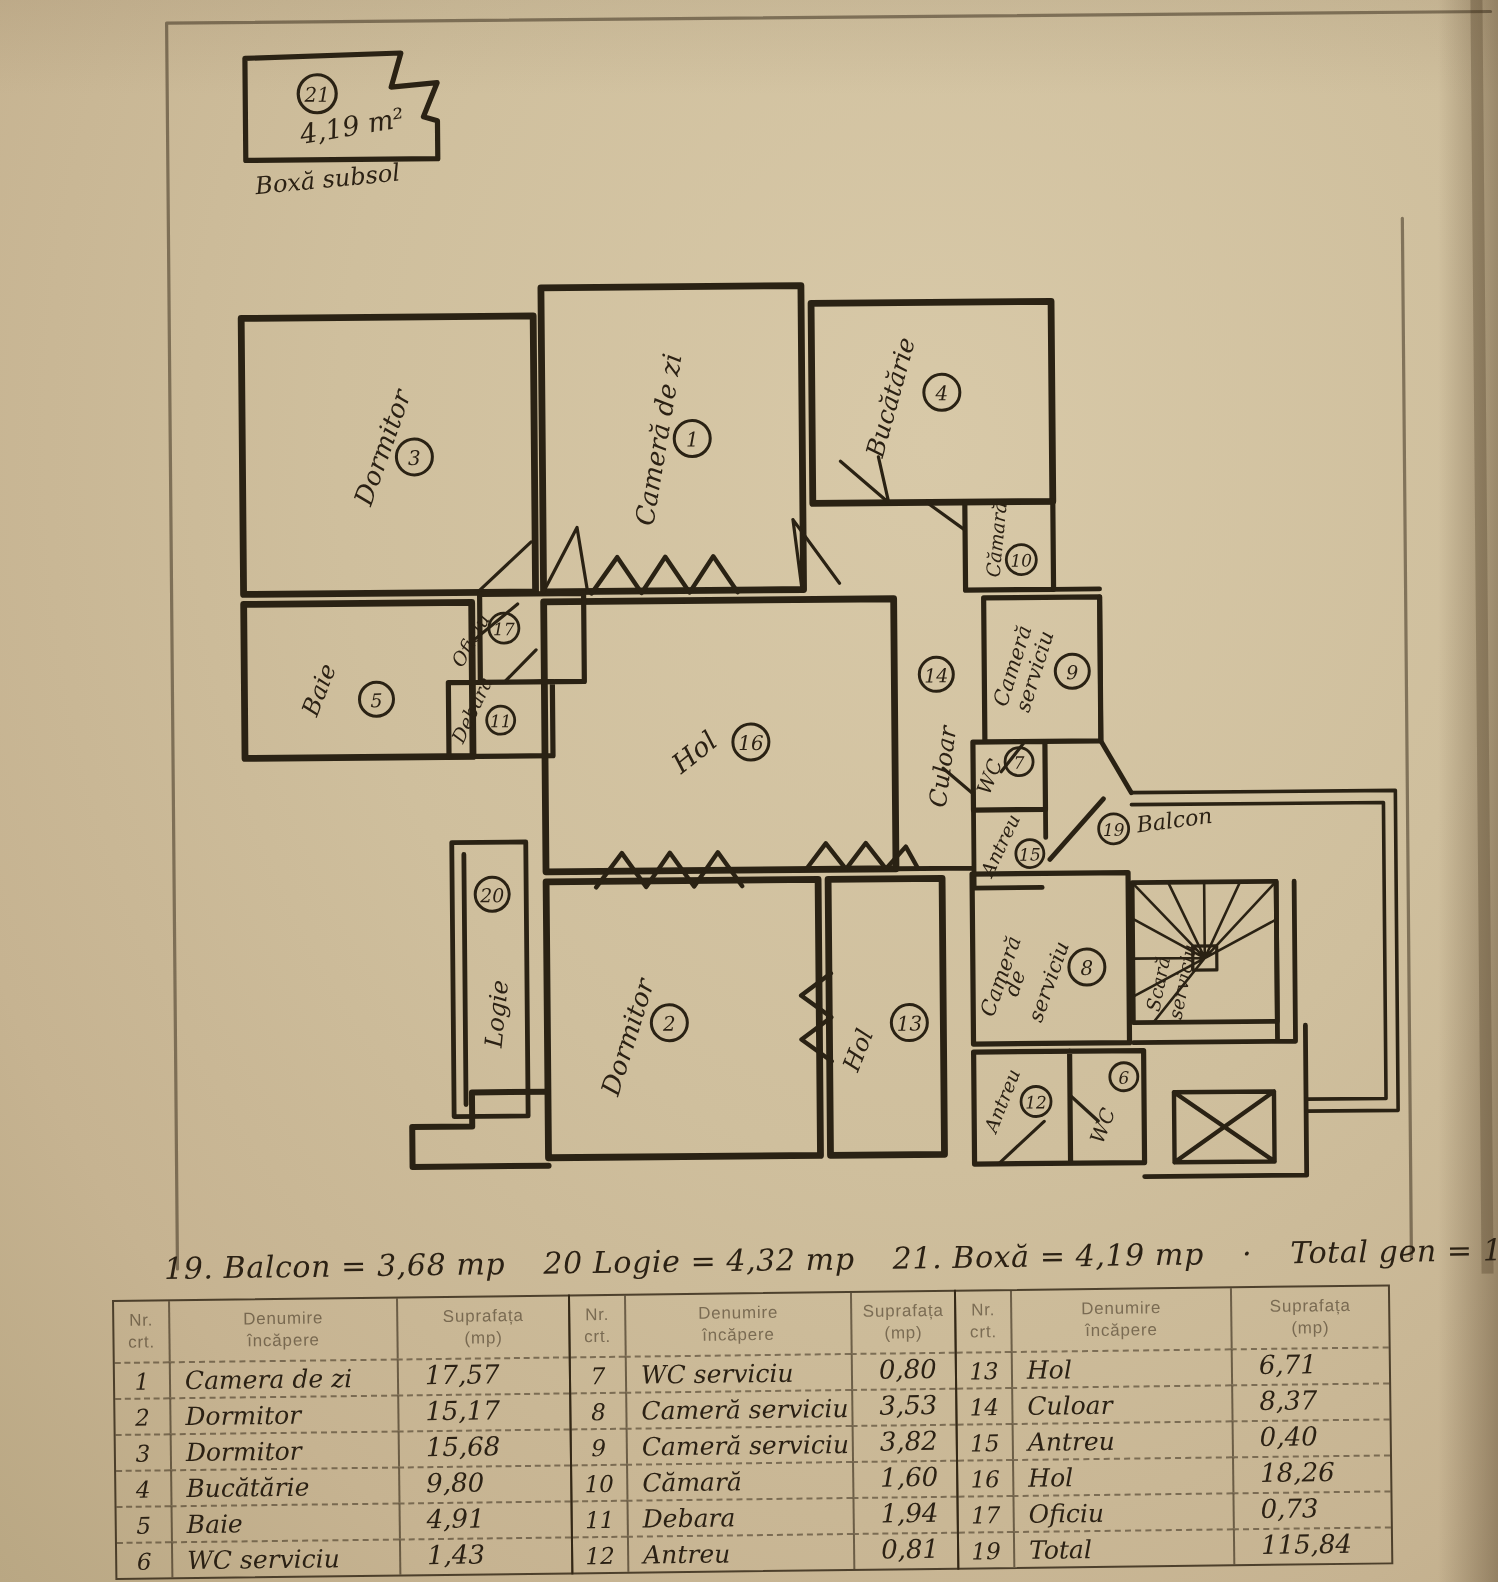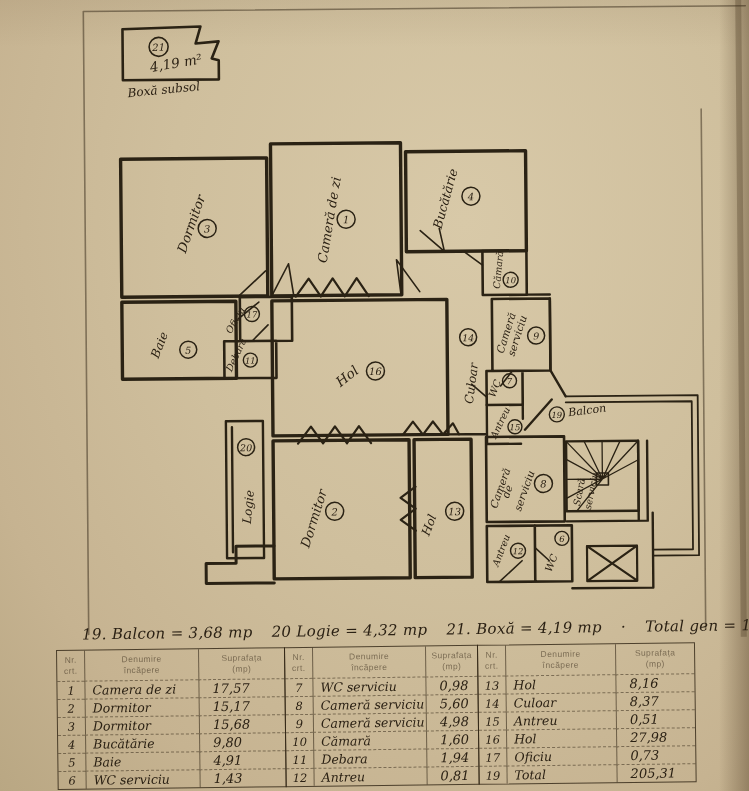--- a/index.html
+++ b/index.html
@@ -270,31 +270,31 @@
             <span>încăpere</span>
           </div>
         <div class="th">
             <span>Suprafața</span>
             <span>(mp)</span>
           </div>
       </div>
       <div class="trow">
           <div class="td nr hand">7</div>
           <div class="td name hand">WC serviciu</div>
-          <div class="td area hand">0,98</div>
+          <div class="td area hand">0,80</div>
         </div>
       <div class="trow">
           <div class="td nr hand">8</div>
           <div class="td name hand">Cameră serviciu</div>
-          <div class="td area hand">5,60</div>
+          <div class="td area hand">3,53</div>
         </div>
       <div class="trow">
           <div class="td nr hand">9</div>
           <div class="td name hand">Cameră serviciu</div>
-          <div class="td area hand">4,98</div>
+          <div class="td area hand">3,82</div>
         </div>
       <div class="trow">
           <div class="td nr hand">10</div>
           <div class="td name hand">Cămară</div>
           <div class="td area hand">1,60</div>
         </div>
       <div class="trow">
           <div class="td nr hand">11</div>
           <div class="td name hand">Debara</div>
           <div class="td area hand">1,94</div>
@@ -317,43 +317,43 @@
             <span>încăpere</span>
           </div>
         <div class="th">
             <span>Suprafața</span>
             <span>(mp)</span>
           </div>
       </div>
       <div class="trow">
           <div class="td nr hand">13</div>
           <div class="td name hand">Hol</div>
-          <div class="td area hand">8,16</div>
+          <div class="td area hand">6,71</div>
         </div>
       <div class="trow">
           <div class="td nr hand">14</div>
           <div class="td name hand">Culoar</div>
           <div class="td area hand">8,37</div>
         </div>
       <div class="trow">
           <div class="td nr hand">15</div>
           <div class="td name hand">Antreu</div>
-          <div class="td area hand">0,51</div>
+          <div class="td area hand">0,40</div>
         </div>
       <div class="trow">
           <div class="td nr hand">16</div>
           <div class="td name hand">Hol</div>
-          <div class="td area hand">27,98</div>
+          <div class="td area hand">18,26</div>
         </div>
       <div class="trow">
           <div class="td nr hand">17</div>
           <div class="td name hand">Oficiu</div>
           <div class="td area hand">0,73</div>
         </div>
       <div class="trow">
           <div class="td nr hand">19</div>
           <div class="td name hand">Total</div>
-          <div class="td area hand">205,31</div>
+          <div class="td area hand">115,84</div>
         </div>
     </div>
 
   </div>
 </div>
 
 </body></html>

